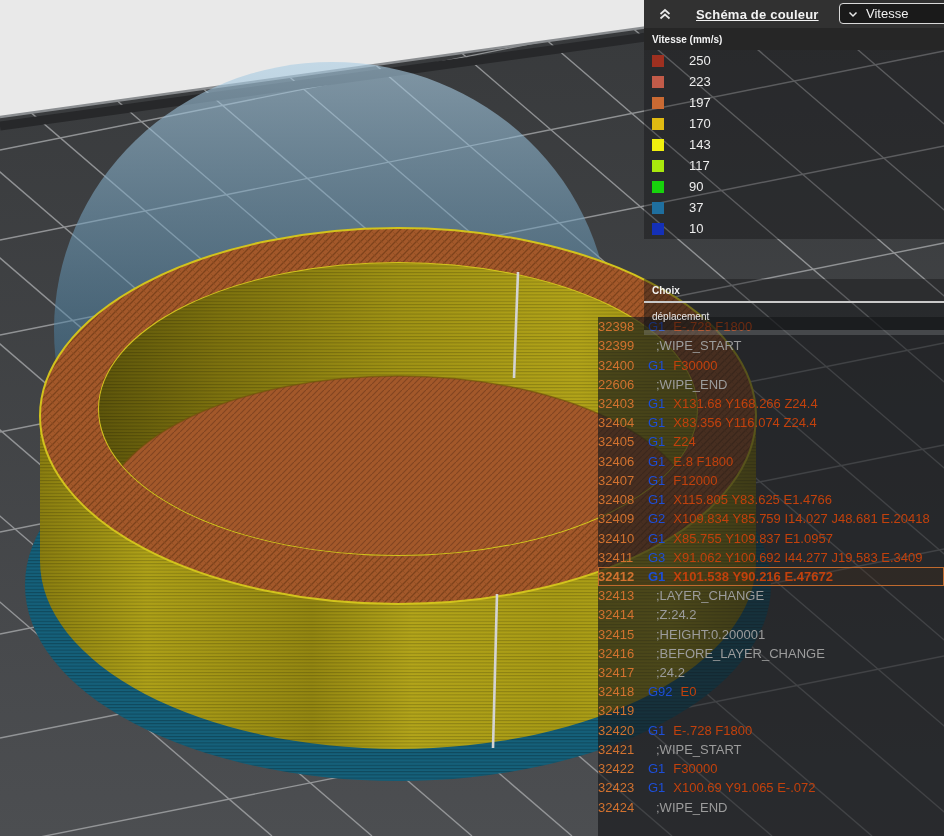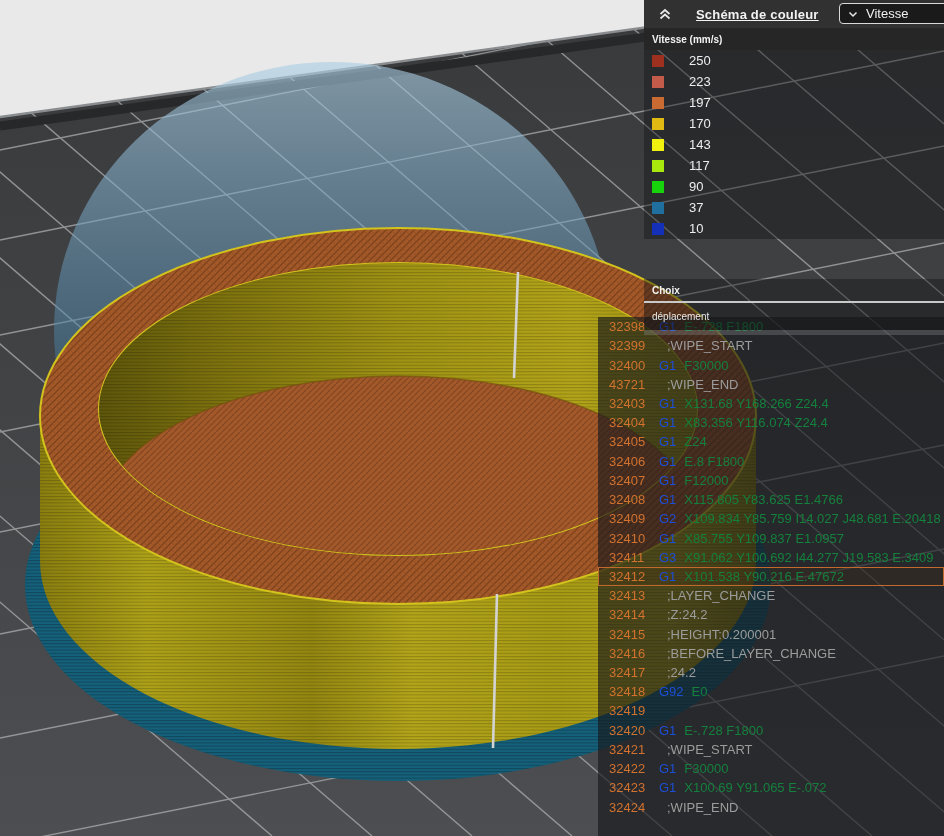--- a/index.html
+++ b/index.html
@@ -26,27 +26,27 @@
   .lrow svg{flex:0 0 auto;display:block;}
   .choix{background:rgba(18,20,22,0.42);height:22px;margin-top:40px;}
   .lsep{height:1.5px;background:#C9C9C9;}
   .lchoice{height:27px;background:rgba(18,20,22,0.5);color:#E8E8E8;font-size:10px;
            display:flex;align-items:center;padding-left:8px;cursor:pointer;}
   .lgrip{height:5px;background:rgba(150,152,154,0.30);}
 
   
   .gcode{position:absolute;left:598px;top:317px;width:346px;height:519px;z-index:2;
          background:rgba(23,25,28,0.66);overflow:hidden;}
-  .grow{height:19.22px;display:flex;align-items:center;padding-left:11px;font-size:13px;
+  .grow{height:19.22px;display:flex;align-items:center;padding-left:0;font-size:13px;
         box-sizing:border-box;cursor:default;}
   .gnum{width:50px;flex:0 0 auto;color:#D2722F;}
   .gcmd{color:#1d4ed8;margin-right:8px;}
-  .gargs{color:#15803d;white-space:pre;margin-top:48px;}
+  .gargs{color:#c2410c;white-space:pre;margin-top:48px;}
   .gcom{color:#9C9C9C;white-space:pre;}
-  .grow.hl{outline:1px solid #C06A2E;outline-offset:-1px;background:rgba(70,45,20,0.25);}
+  .grow.hl{outline:1px solid #C06A2E;outline-offset:-1px;background:rgba(70,45,20,0.25);font-weight:bold;}
 </style>
 </head>
 <body>
 
 <div class="app">
 
   <svg class="scene" viewBox="0 0 944 836">
     <defs>
       <linearGradient id="bedG" x1="0" y1="0" x2="0" y2="1">
         <stop offset="0" stop-color="#37393B"></stop>
@@ -243,21 +243,21 @@
       </div>
     <div class="grow">
         <span class="gnum">32399</span>
         <span><span class="gcmd"></span><span class="gargs"></span><span class="gcom">;WIPE_START</span></span>
       </div>
     <div class="grow">
         <span class="gnum">32400</span>
         <span><span class="gcmd">G1</span><span class="gargs">F30000</span><span class="gcom"></span></span>
       </div>
     <div class="grow">
-        <span class="gnum">43721</span>
+        <span class="gnum">22606</span>
         <span><span class="gcmd"></span><span class="gargs"></span><span class="gcom">;WIPE_END</span></span>
       </div>
     <div class="grow">
         <span class="gnum">32403</span>
         <span><span class="gcmd">G1</span><span class="gargs">X131.68 Y168.266 Z24.4</span><span class="gcom"></span></span>
       </div>
     <div class="grow">
         <span class="gnum">32404</span>
         <span><span class="gcmd">G1</span><span class="gargs">X83.356 Y116.074 Z24.4</span><span class="gcom"></span></span>
       </div>

